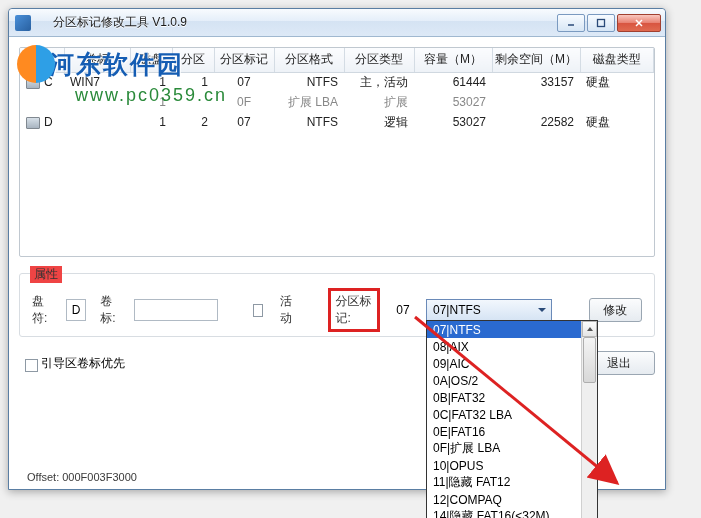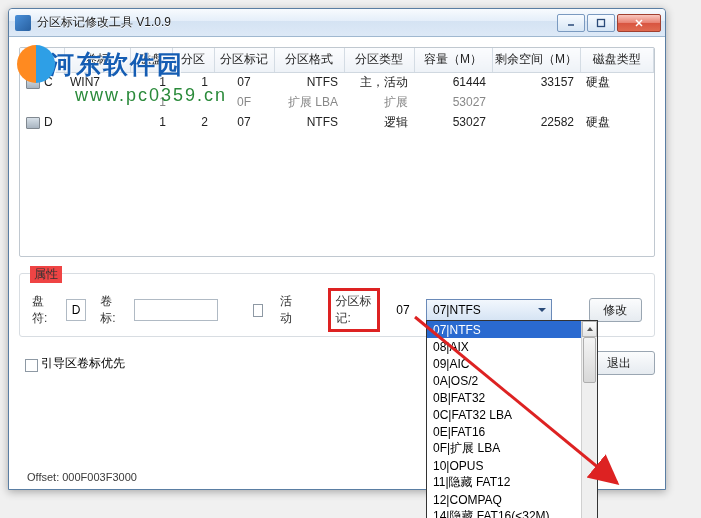--- a/index.html
+++ b/index.html
@@ -2,21 +2,21 @@
 <html><head>
 <meta charset="utf-8">
 <style>
 * { box-sizing: border-box; margin: 0; padding: 0; font-family: "Microsoft YaHei", "SimSun", Tahoma, sans-serif; font-size: 12px; }
 body { background: #f0f0f0; width: 701px; height: 518px; position: relative; overflow: hidden; }
 
 .window { position: absolute; left: 8px; top: 8px; width: 658px; height: 482px; background: #fff; border: 1px solid #5a7ea3; border-radius: 4px 4px 0 0; box-shadow: 0 2px 8px rgba(0,0,0,.3); }
 
 .titlebar { height: 28px; background: linear-gradient(to bottom, #f8fbfe 0%, #e4eef9 45%, #d5e3f3 46%, #dde9f7 100%); border-bottom: 1px solid #a0b8d0; border-radius: 4px 4px 0 0; display: flex; align-items: center; padding: 0 4px 0 6px; }
 .titlebar .icon { width: 16px; height: 16px; background: linear-gradient(135deg,#4a90d9,#2860a0); border-radius: 2px; margin-right: 6px; }
-.titlebar .title { flex: 1; color: #1a1a1a; text-shadow: 0 1px 0 #fff; }
+.titlebar .title { flex: 1; color: #1a1a1a; text-shadow: 0 1px 0 #fff; margin-left: 16px; }
 .win-btns { display: flex; gap: 2px; }
 .win-btn { width: 28px; height: 18px; border: 1px solid #7a9ac0; border-radius: 2px; background: linear-gradient(to bottom,#f7fbff,#d7e6f5); display: flex; align-items: center; justify-content: center; font-family: Arial; font-size: 10px; cursor: default; }
 .win-btn.close { width: 44px; background: linear-gradient(to bottom,#f9c8c0,#e88070 50%,#d85540 51%,#e06a50); border-color: #a04030; color: #fff; }
 .win-btn svg { width: 10px; height: 10px; }
 
 .content { padding: 10px 10px 6px 10px; }
 
 .table-area { border: 1px solid #c0c8d0; border-radius: 2px; background: #fff; height: 210px; overflow: hidden; }
 table { width: 100%; border-collapse: collapse; table-layout: fixed; }
 thead th { background: linear-gradient(to bottom,#fbfcfe,#eef2f7); border-right: 1px solid #d4dce4; border-bottom: 1px solid #d0d8e0; height: 24px; font-weight: normal; color: #222; text-align: center; }

